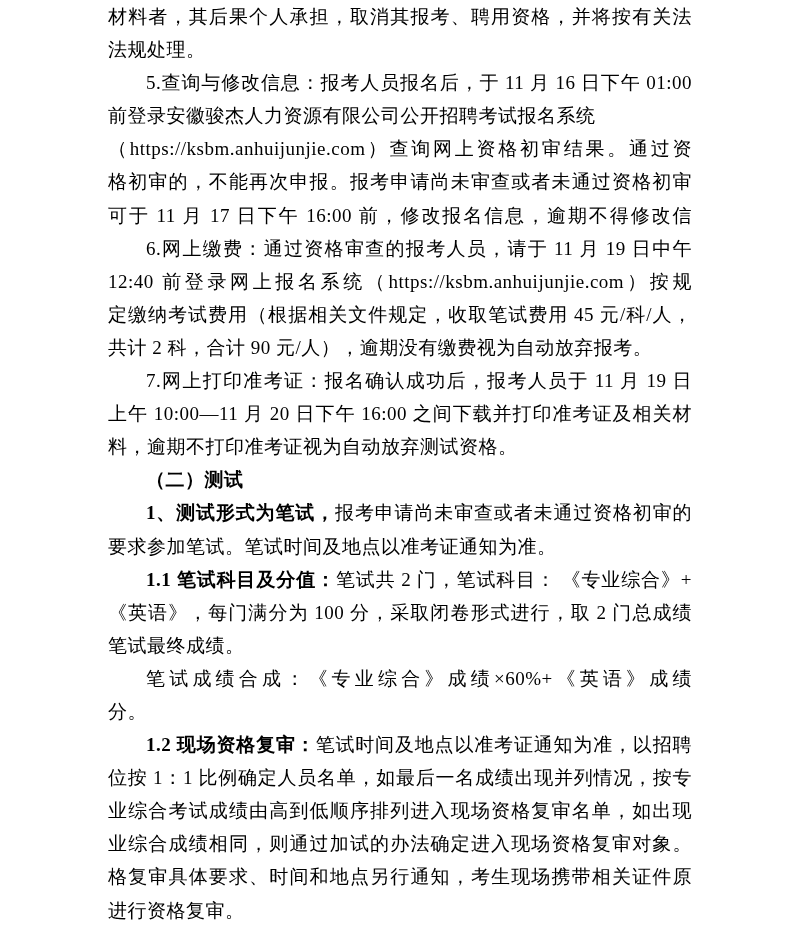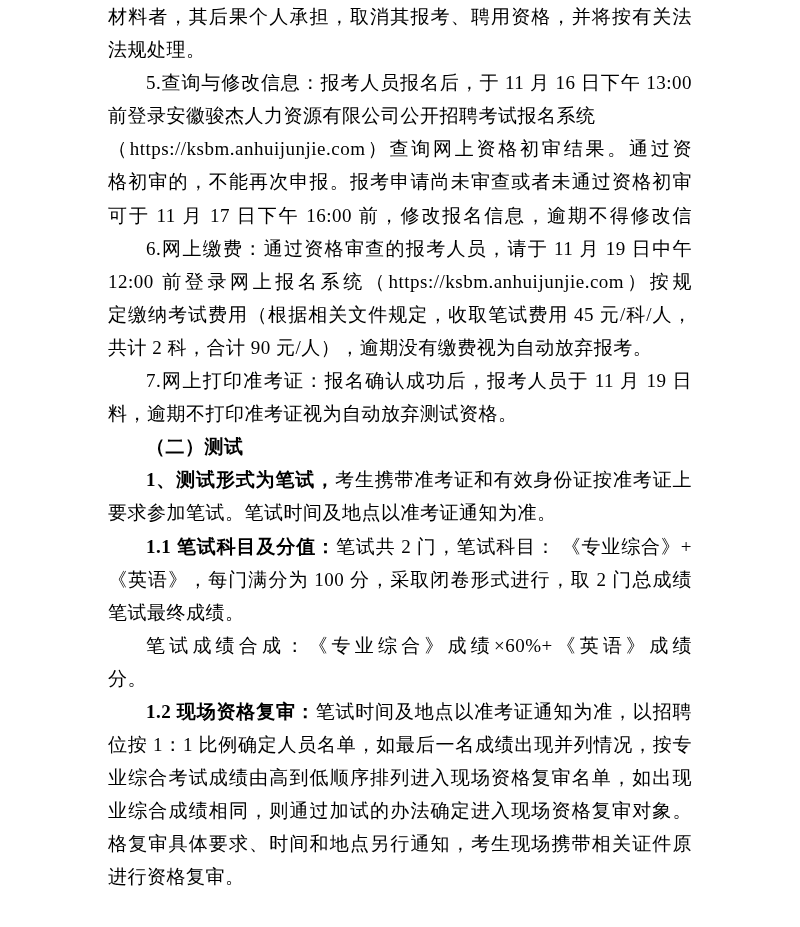--- a/index.html
+++ b/index.html
@@ -42,33 +42,34 @@
   }
 </style>
 </head>
 <body>
 
 <div class="page">
   <div class="content">
 
     <div class="line fill"><span>材料者，其后果个人承担，取消其报考、聘用资格，并将按有关法律</span></div>
     <div class="line"><span>法规处理。</span></div>
-    <div class="line fill ind"><span>5.查询与修改信息：报考人员报名后，于 11 月 16 日下午 13:00</span></div>
+    <div class="line fill ind"><span>5.查询与修改信息：报考人员报名后，于 11 月 16 日下午 01:00</span></div>
     <div class="line"><span>前登录安徽骏杰人力资源有限公司公开招聘考试报名系统</span></div>
     <div class="line fill"><span>（https://ksbm.anhuijunjie.com）查询网上资格初审结果。通过资</span></div>
     <div class="line fill"><span>格初审的，不能再次申报。报考申请尚未审查或者未通过资格初审的，</span></div>
     <div class="line fill"><span>可于 11 月 17 日下午 16:00 前，修改报名信息，逾期不得修改信息。</span></div>
     <div class="line fill ind"><span>6.网上缴费：通过资格审查的报考人员，请于 11 月 19 日中午</span></div>
-    <div class="line fill"><span>12:00 前登录网上报名系统（https://ksbm.anhuijunjie.com）按规</span></div>
+    <div class="line fill"><span>12:40 前登录网上报名系统（https://ksbm.anhuijunjie.com）按规</span></div>
     <div class="line fill"><span>定缴纳考试费用（根据相关文件规定，收取笔试费用 45 元/科/人，</span></div>
     <div class="line"><span>共计 2 科，合计 90 元/人），逾期没有缴费视为自动放弃报考。</span></div>
     <div class="line fill ind"><span>7.网上打印准考证：报名确认成功后，报考人员于 11 月 19 日</span></div>
+    <div class="line fill"><span>上午 10:00—11 月 20 日下午 16:00 之间下载并打印准考证及相关材</span></div>
     <div class="line"><span>料，逾期不打印准考证视为自动放弃测试资格。</span></div>
     <div class="line ind"><span class="b">（二）测试</span></div>
-    <div class="line fill ind"><span class="b">1、测试形式为笔试，</span><span>考生携带准考证和有效身份证按准考证上</span></div>
+    <div class="line fill ind"><span class="b">1、测试形式为笔试，</span><span>报考申请尚未审查或者未通过资格初审的</span></div>
     <div class="line"><span>要求参加笔试。笔试时间及地点以准考证通知为准。</span></div>
     <div class="line fill ind"><span class="b">1.1 笔试科目及分值：</span><span>笔试共 2 门，笔试科目： 《专业综合》+</span></div>
     <div class="line fill"><span>《英语》，每门满分为 100 分，采取闭卷形式进行，取 2 门总成绩为</span></div>
     <div class="line"><span>笔试最终成绩。</span></div>
     <div class="line fill ind"><span>笔试成绩合成：《专业综合》成绩×60%+《英语》成绩×40%=100</span></div>
     <div class="line"><span>分。</span></div>
     <div class="line fill ind"><span class="b">1.2 现场资格复审：</span><span>笔试时间及地点以准考证通知为准，以招聘岗</span></div>
     <div class="line fill"><span>位按 1：1 比例确定人员名单，如最后一名成绩出现并列情况，按专</span></div>
     <div class="line fill"><span>业综合考试成绩由高到低顺序排列进入现场资格复审名单，如出现专</span></div>
     <div class="line fill"><span>业综合成绩相同，则通过加试的办法确定进入现场资格复审对象。资</span></div>

